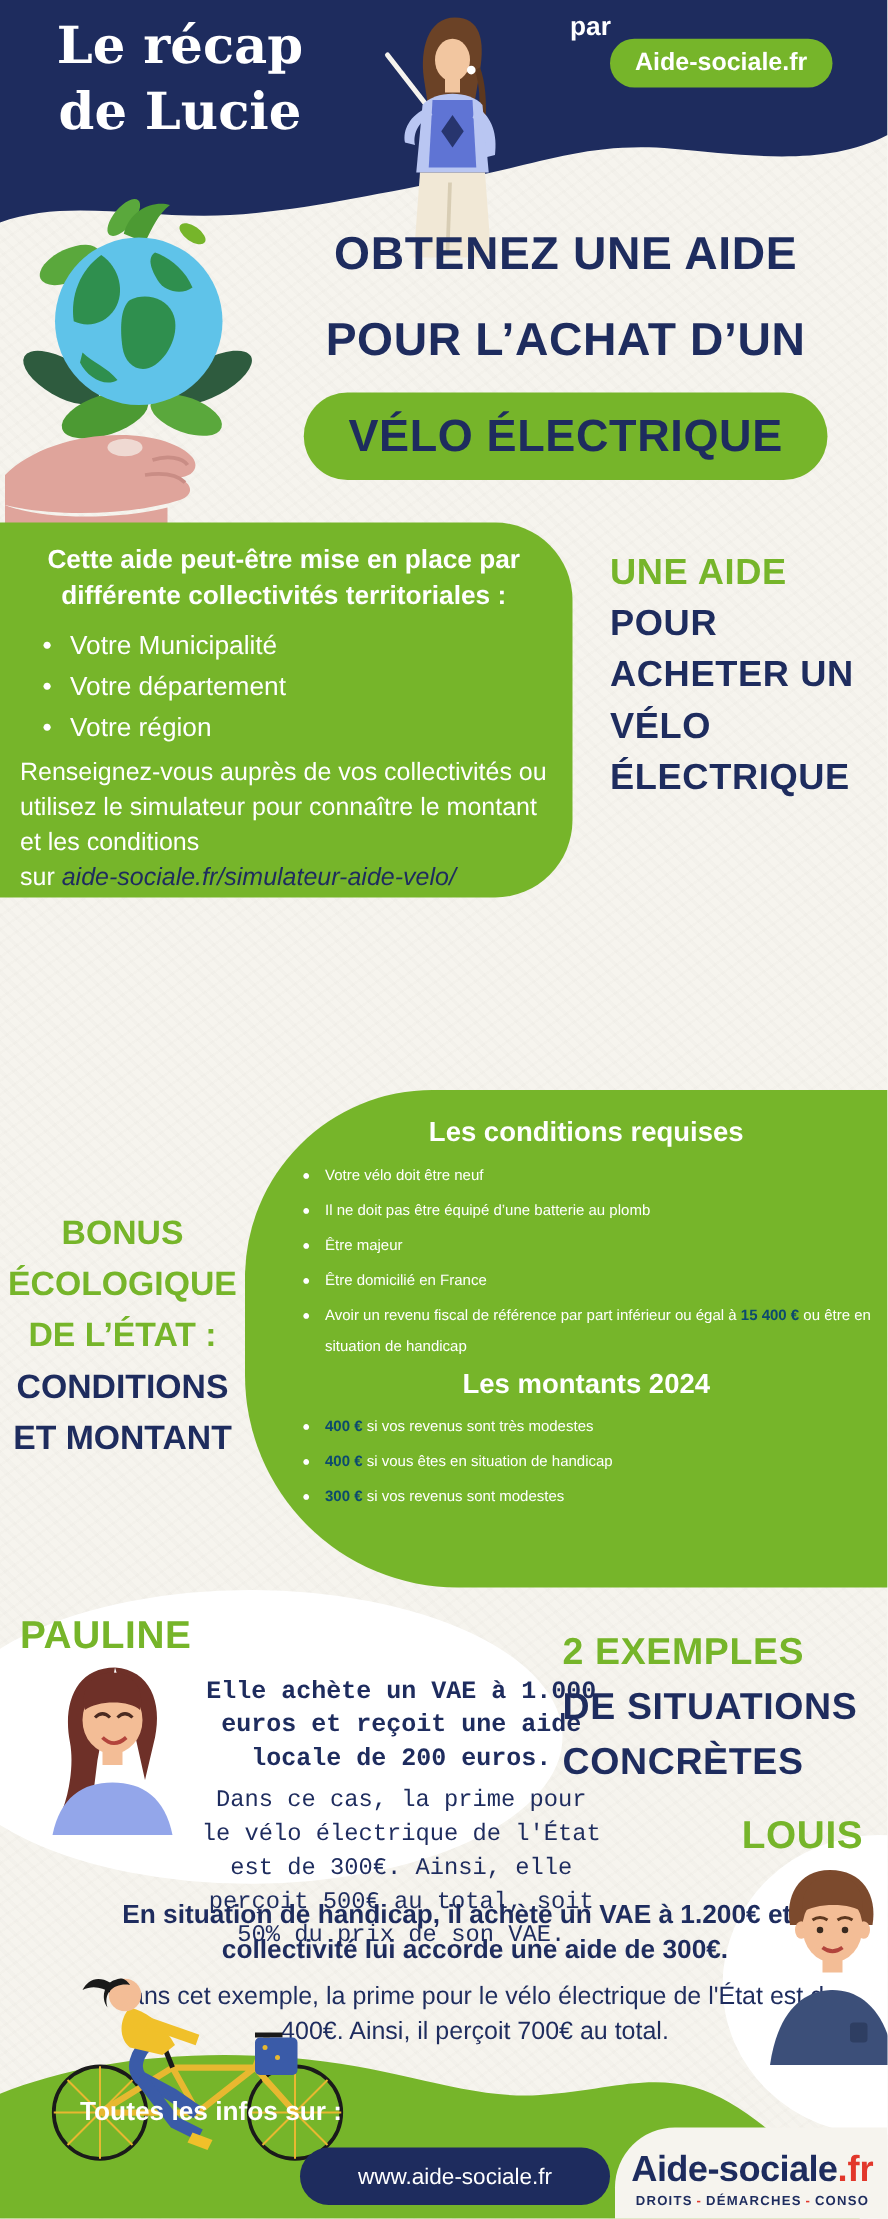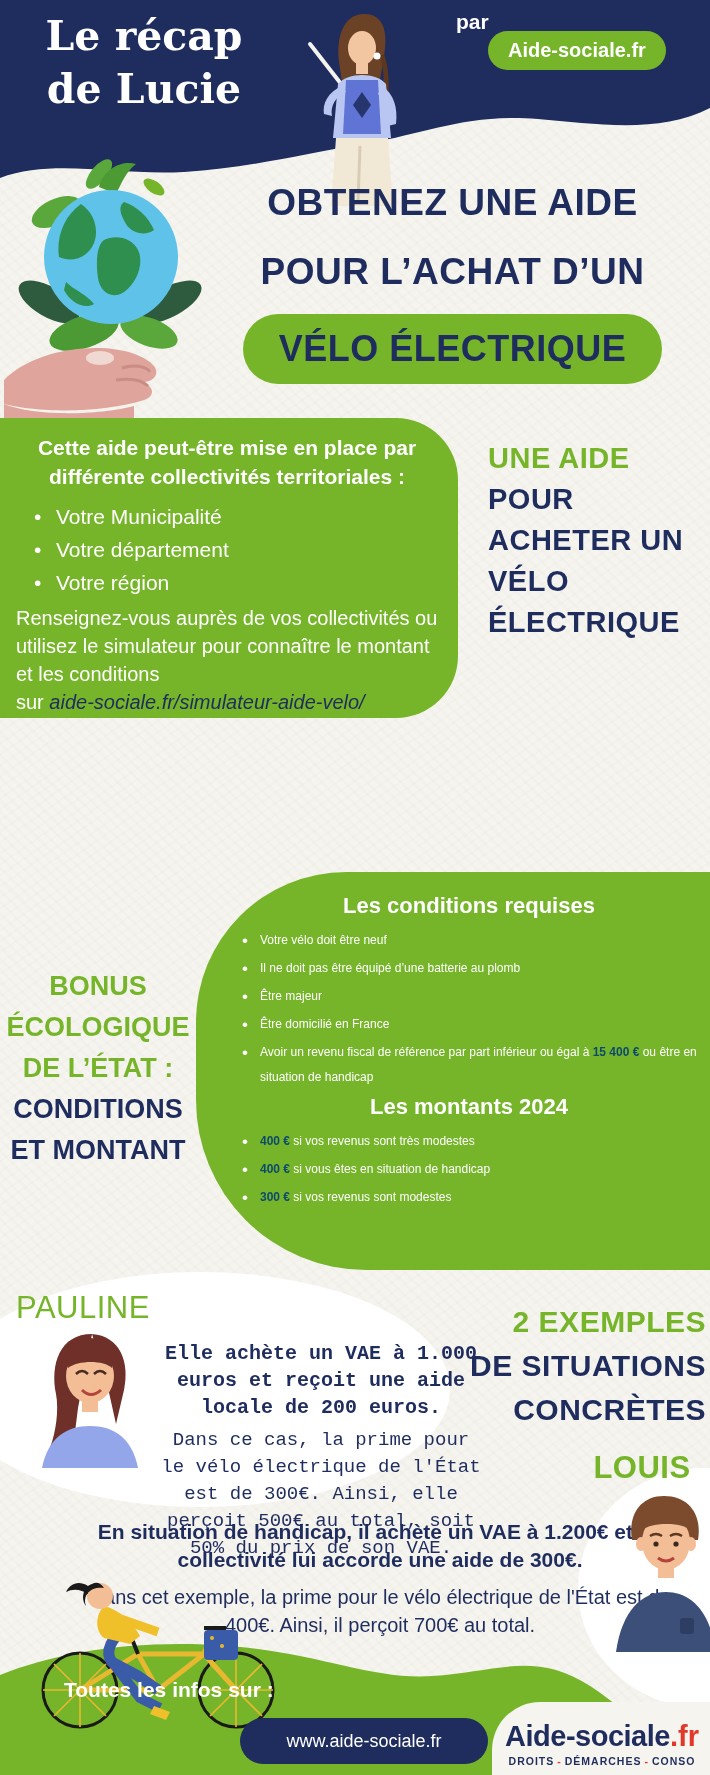--- a/index.html
+++ b/index.html
@@ -51,28 +51,28 @@
   .bonus-blob ul{list-style:none;margin:8px 0 0 0;padding:0;}
   .bonus-blob li{position:relative;padding-left:20px;font-size:12px;line-height:25px;margin-bottom:3px;}
   .bonus-blob li::before{content:"•";position:absolute;left:2px;top:0;font-size:17px;}
   .amt{color:#0c4a6e;font-weight:bold;}
   .amounts-heading{}
   .bonus-left{position:absolute;left:0;top:966px;width:196px;text-align:center;z-index:2;}
   .bonus-left div{font-weight:bold;font-size:27px;line-height:41px;}
   
   .pauline-bg{position:absolute;left:-50px;top:1272px;width:500px;height:235px;background:#fff;
     border-radius:50%;z-index:1;}
-  .pauline-name{position:absolute;left:16px;top:1290px;color:#76b52a;font-weight:normal;
+  .pauline-name{position:absolute;left:16px;top:1290px;color:#76b52a;font-weight:bold;
     font-size:31px;letter-spacing:.5px;z-index:3;}
   .pauline-avatar{position:absolute;left:28px;top:1328px;z-index:3;}
   .pauline-text{position:absolute;left:158px;top:1340px;width:326px;text-align:center;
     color:#1e2c5e;z-index:3;font-family:Liberation Mono, monospace;}
   .ex-bold{font-weight:bold;font-size:20px;line-height:27px;}
   .ex-reg{font-size:19px;line-height:27px;margin-top:6px;}
-  .examples-heading{position:absolute;left:450px;top:1300px;width:256px;text-align:right;z-index:3;}
+  .examples-heading{position:absolute;left:450px;top:1300px;width:256px;text-align:left;z-index:3;}
   .examples-heading div{font-weight:bold;font-size:30px;line-height:44px;letter-spacing:.5px;}
   .louis-bg{position:absolute;left:578px;top:1468px;width:250px;height:240px;background:#fff;
     border-radius:50%;z-index:1;}
   .louis-name{position:absolute;left:572px;top:1450px;width:140px;text-align:center;color:#76b52a;
     font-weight:bold;font-size:31px;letter-spacing:.5px;z-index:3;}
   .louis-avatar{position:absolute;left:606px;top:1492px;z-index:3;}
   .louis-text{position:absolute;left:88px;top:1518px;width:584px;text-align:center;color:#1e2c5e;z-index:2;}
   .louis-text .ex-bold{font-size:21px;line-height:28px;}
   .louis-text .ex-reg{font-size:20px;line-height:28px;margin-top:9px;}
   

